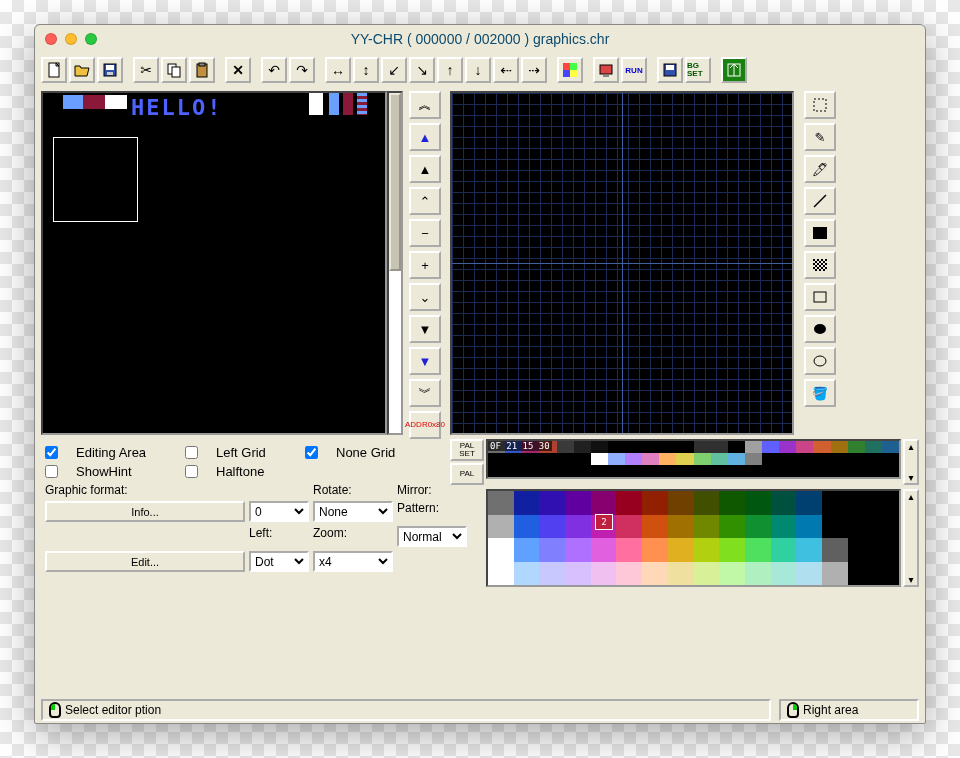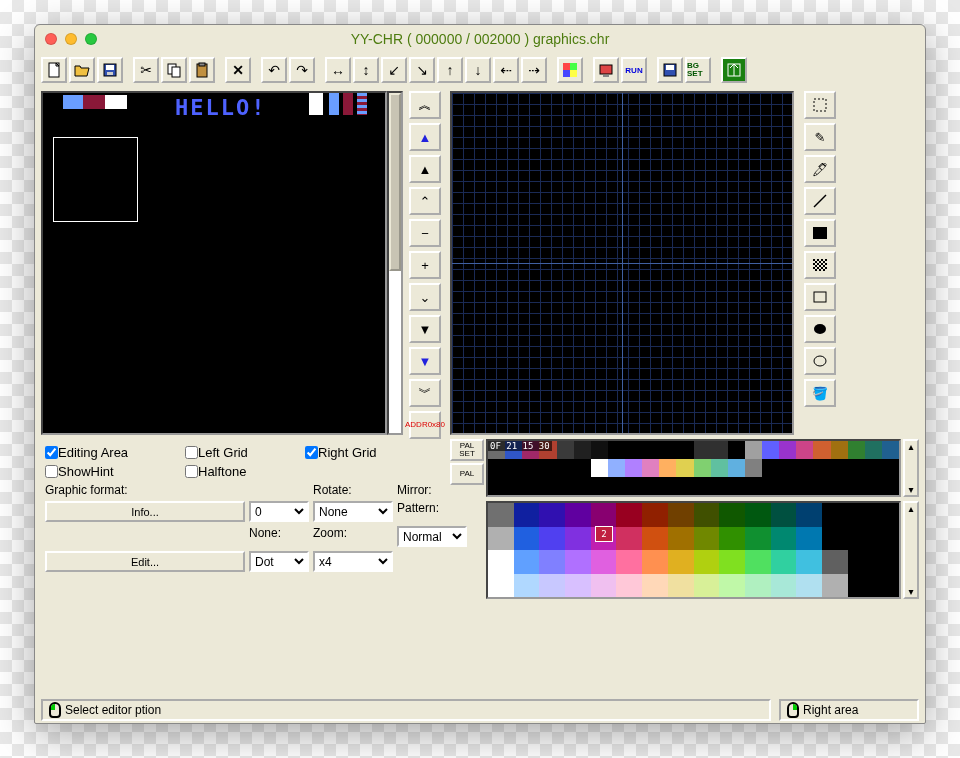--- a/index.html
+++ b/index.html
@@ -16,21 +16,21 @@
   border-radius: 6px 6px 2px 2px;
   display: flex; flex-direction: column;
 }
 .titlebar {
   height: 28px; display: flex; align-items: center; gap: 8px;
   padding: 0 10px; position: relative;
 }
 .traffic { display:flex; gap:8px; align-items:center; }
 .dot { width:12px; height:12px; border-radius:50%; border:1px solid rgba(0,0,0,.15); }
 .dot.r{background:#ff5f57;} .dot.y{background:#febc2e;} .dot.g{background:#28c840;}
-.title { position:absolute; left:0; right:0; text-align:center; font-size:14px; color:#4d7c0f; pointer-events:none;}
+.title { position:absolute; left:0; right:0; text-align:center; font-size:14px; color:#0c4a6e; pointer-events:none;}
 .menubar { height:22px; display:flex; gap:4px; padding:2px 6px; font-size:13px; align-items:center;}
 .menubar span { padding:0 8px; cursor:default;}
 .menubar span u { text-decoration:underline;}
 .toolbar {
   display:flex; gap:2px; padding:4px 6px; align-items:center; flex-wrap:wrap;
 }
 .tbtn {
   width:26px; height:26px; background:#ece9d8;
   border:2px outset #fff; display:flex; align-items:center; justify-content:center;
   font-size:14px; cursor:pointer;
@@ -39,29 +39,29 @@
 .sep { width:6px; }
 .main { flex:1; display:flex; padding:4px 6px 2px 6px; gap:4px; }
 .leftcol { display:flex; flex-direction:column; width:405px;}
 .chr-area { display:flex; }
 .chr-view {
   width:346px; height:344px; background:#000; border:2px inset #999; position:relative;
   overflow:hidden;
 }
 .chr-view .hello { position:absolute; top:2px; left:20px; display:flex; height:22px;}
 .hello .blk { width:20px; height:14px; }
-.hello .text { color:#4e62ff; font-family:monospace; font-size:22px; font-weight:bold; letter-spacing:2px;margin-left:44px;}
+.hello .text { color:#4e62ff; font-family:monospace; font-size:22px; font-weight:bold; letter-spacing:2px;}
 .sel-rect { position:absolute; left:10px; top:44px; width:85px; height:85px; border:1px solid #fff;}
 .vsb { width:16px; height:344px; background:#fff; border:2px inset #999; position:relative;}
 .vsb .thumb{position:absolute; top:0; left:0; right:0; height:178px; background:#c8c4b4; border:2px outset #ece9d8;}
 .nav-col { width:36px; display:flex; flex-direction:column; gap:4px; margin-left:6px;}
 .navbtn { width:32px; height:28px; border:2px outset #fff; background:#ece9d8; display:flex; align-items:center; justify-content:center; font-size:13px; cursor:pointer;}
 .addr { font-size:8px; color:#d00; text-align:center; line-height:1;}
 .checks { padding:6px 4px 2px 4px; font-size:13px; display:grid; grid-template-columns:140px 120px 120px; gap:4px 0;}
-.cbrow { display:flex; align-items:center; gap:0;}
+.cbrow { display:flex; align-items:center; gap:18px;}
 .cbrow input { width:13px; height:13px;}
 .opt-grid { display:grid; grid-template-columns:200px 60px 80px 70px; gap:4px; padding:2px 4px; font-size:12px;}
 .opt-grid label { font-size:12px;}
 .combo { display:flex; }
 .combo select { flex:1; height:21px; font-size:12px; border:2px inset #fff; background:#fff;}
 .smallbtn { height:21px; padding:0 6px; font-size:11px; border:2px outset #fff; background:#ece9d8; cursor:pointer;}
 
 .rightcol { flex:1; display:flex; flex-direction:column;}
 .edit-area { display:flex;}
 .editor {
@@ -69,21 +69,21 @@
   background-image:
     repeating-linear-gradient(#1a2a55 0 1px, transparent 1px 11px),
     repeating-linear-gradient(90deg,#1a2a55 0 1px, transparent 1px 11px);
 }
 .editor::before, .editor::after { content:''; position:absolute; background:#4060a0;}
 .editor::before { left:50%; top:0; width:1px; height:100%;}
 .editor::after { top:50%; left:0; height:1px; width:100%;}
 .toolcol { width:36px; display:flex; flex-direction:column; gap:4px; margin-left:10px;}
 .palrow { display:flex; gap:2px; margin-top:4px; }
 .palbtn { width:34px; height:22px; border:2px outset #fff; background:#ece9d8; font-size:8px; text-align:center; line-height:1; display:flex; align-items:center; justify-content:center; cursor:pointer;}
-.palette-strip { flex:1; height:58px; background:#000; border:2px inset #999; position:relative;}
+.palette-strip { flex:1; height:40px; background:#000; border:2px inset #999; position:relative;}
 .palette-strip .nums{position:absolute; top:0; left:0; font-size:9px; color:#fff; font-family:monospace;}
 .palette-strip .grid { display:grid; grid-template-columns:repeat(24,1fr); grid-template-rows:repeat(3,1fr); width:100%; height:100%;}
 .palette-strip .grid div { }
 .vsb2 { width:16px; background:#ece9d8; border:2px outset #fff; display:flex; flex-direction:column; justify-content:space-between;}
 .vsb2 span { text-align:center; font-size:10px;}
 .colorpick { display:flex; gap:2px; margin-top:4px;}
 .color-area { flex:1; height:98px; background:#000; border:2px inset #999; position:relative;}
 .gradient { position:absolute; inset:0; display:grid; grid-template-columns:repeat(16,1fr); grid-template-rows:repeat(4,1fr);}
 .marker{ position:absolute; left:108px; top:24px; width:16px; height:14px; background:#c02040; outline:1px solid #fff; color:#fff; font-size:9px; font-family:monospace; text-align:center; line-height:14px;}
 
@@ -264,21 +264,21 @@
         <div class="cbrow">
             <input type="checkbox" checked="" style="">
             <span>Editing Area</span>
           </div>
         <div class="cbrow">
             <input type="checkbox" style="">
             <span>Left Grid</span>
           </div>
         <div class="cbrow">
             <input type="checkbox" checked="" style="">
-            <span>Right Grid</span>
+            <span>None Grid</span>
           </div>
         <div class="cbrow">
             <input type="checkbox" style="">
             <span>ShowHint</span>
           </div>
         <div class="cbrow">
             <input type="checkbox" style="">
             <span>Halftone</span>
           </div>
       </div>
@@ -292,21 +292,21 @@
         <button class="smallbtn">Info...</button>
         <div class="combo">
             <select><option>0</option></select>
           </div>
         <div class="combo">
             <select><option>None</option></select>
           </div>
 
         <label>Pattern:</label>
         <div></div>
-        <label>None:</label>
+        <label>Left:</label>
         <label>Zoom:</label>
 
         <div class="combo">
             <select><option>Normal</option></select>
           </div>
         <button class="smallbtn">Edit...</button>
         <div class="combo">
             <select><option>Dot</option></select>
           </div>
         <div class="combo">

